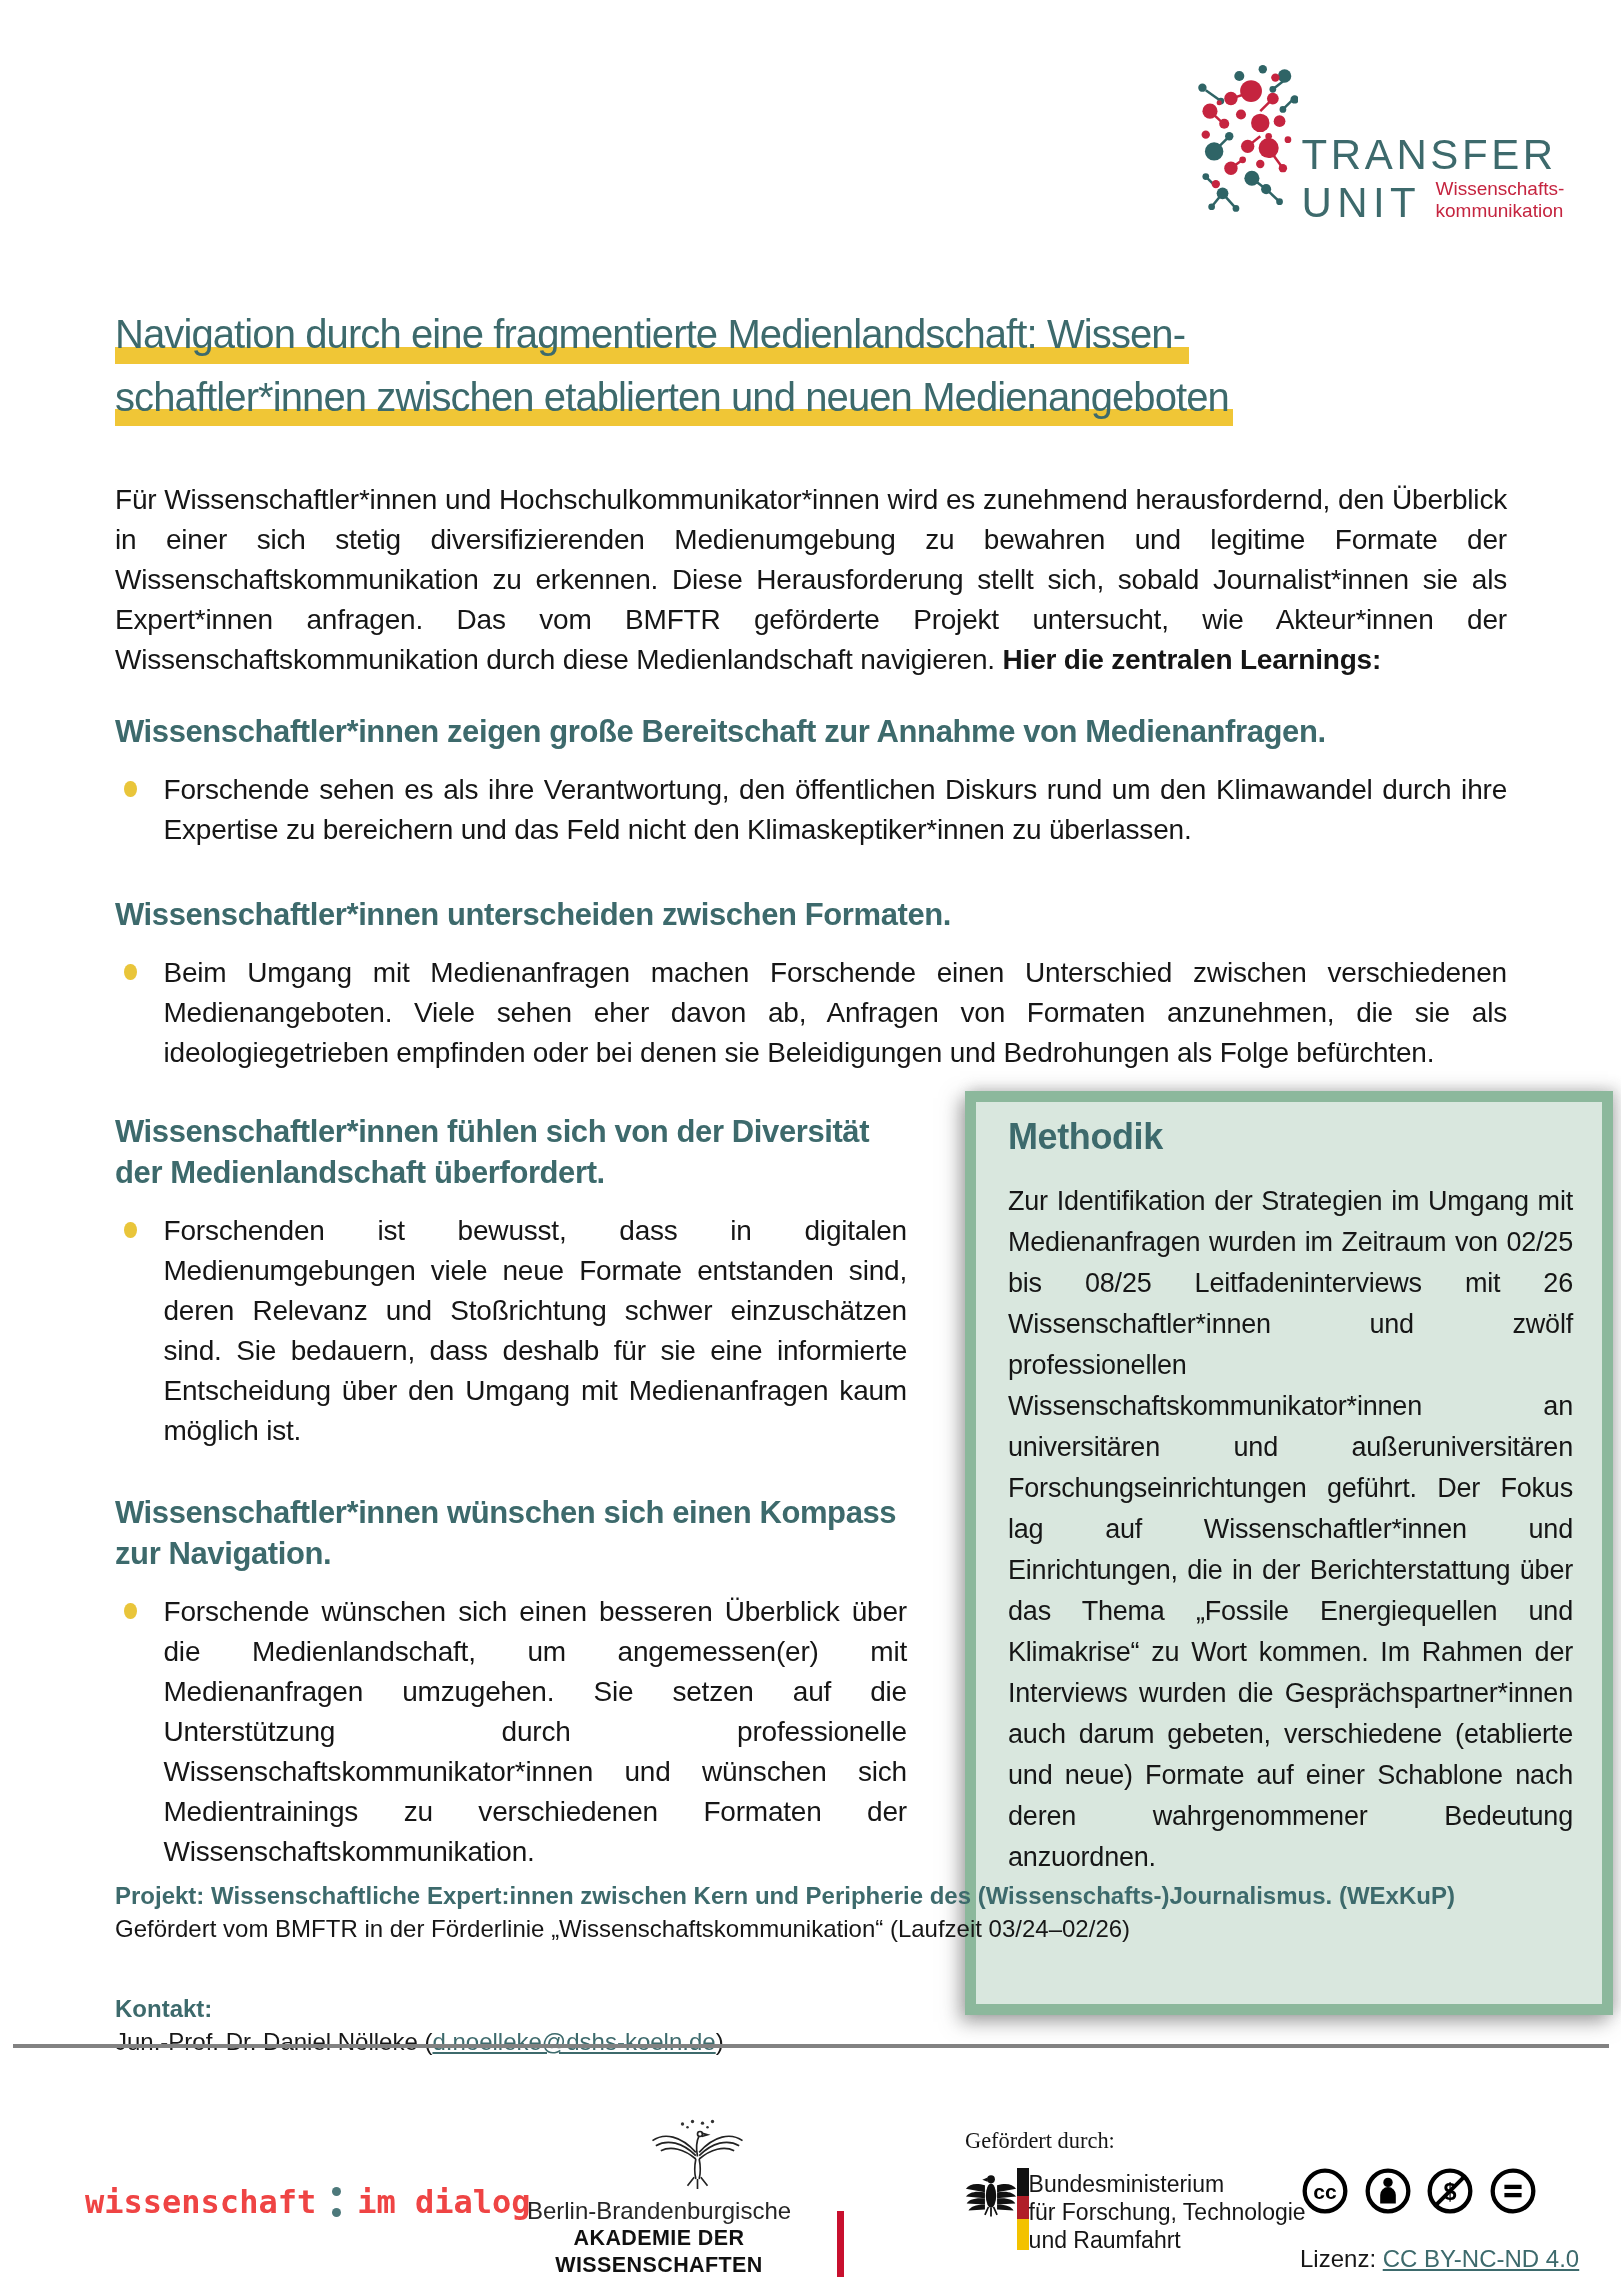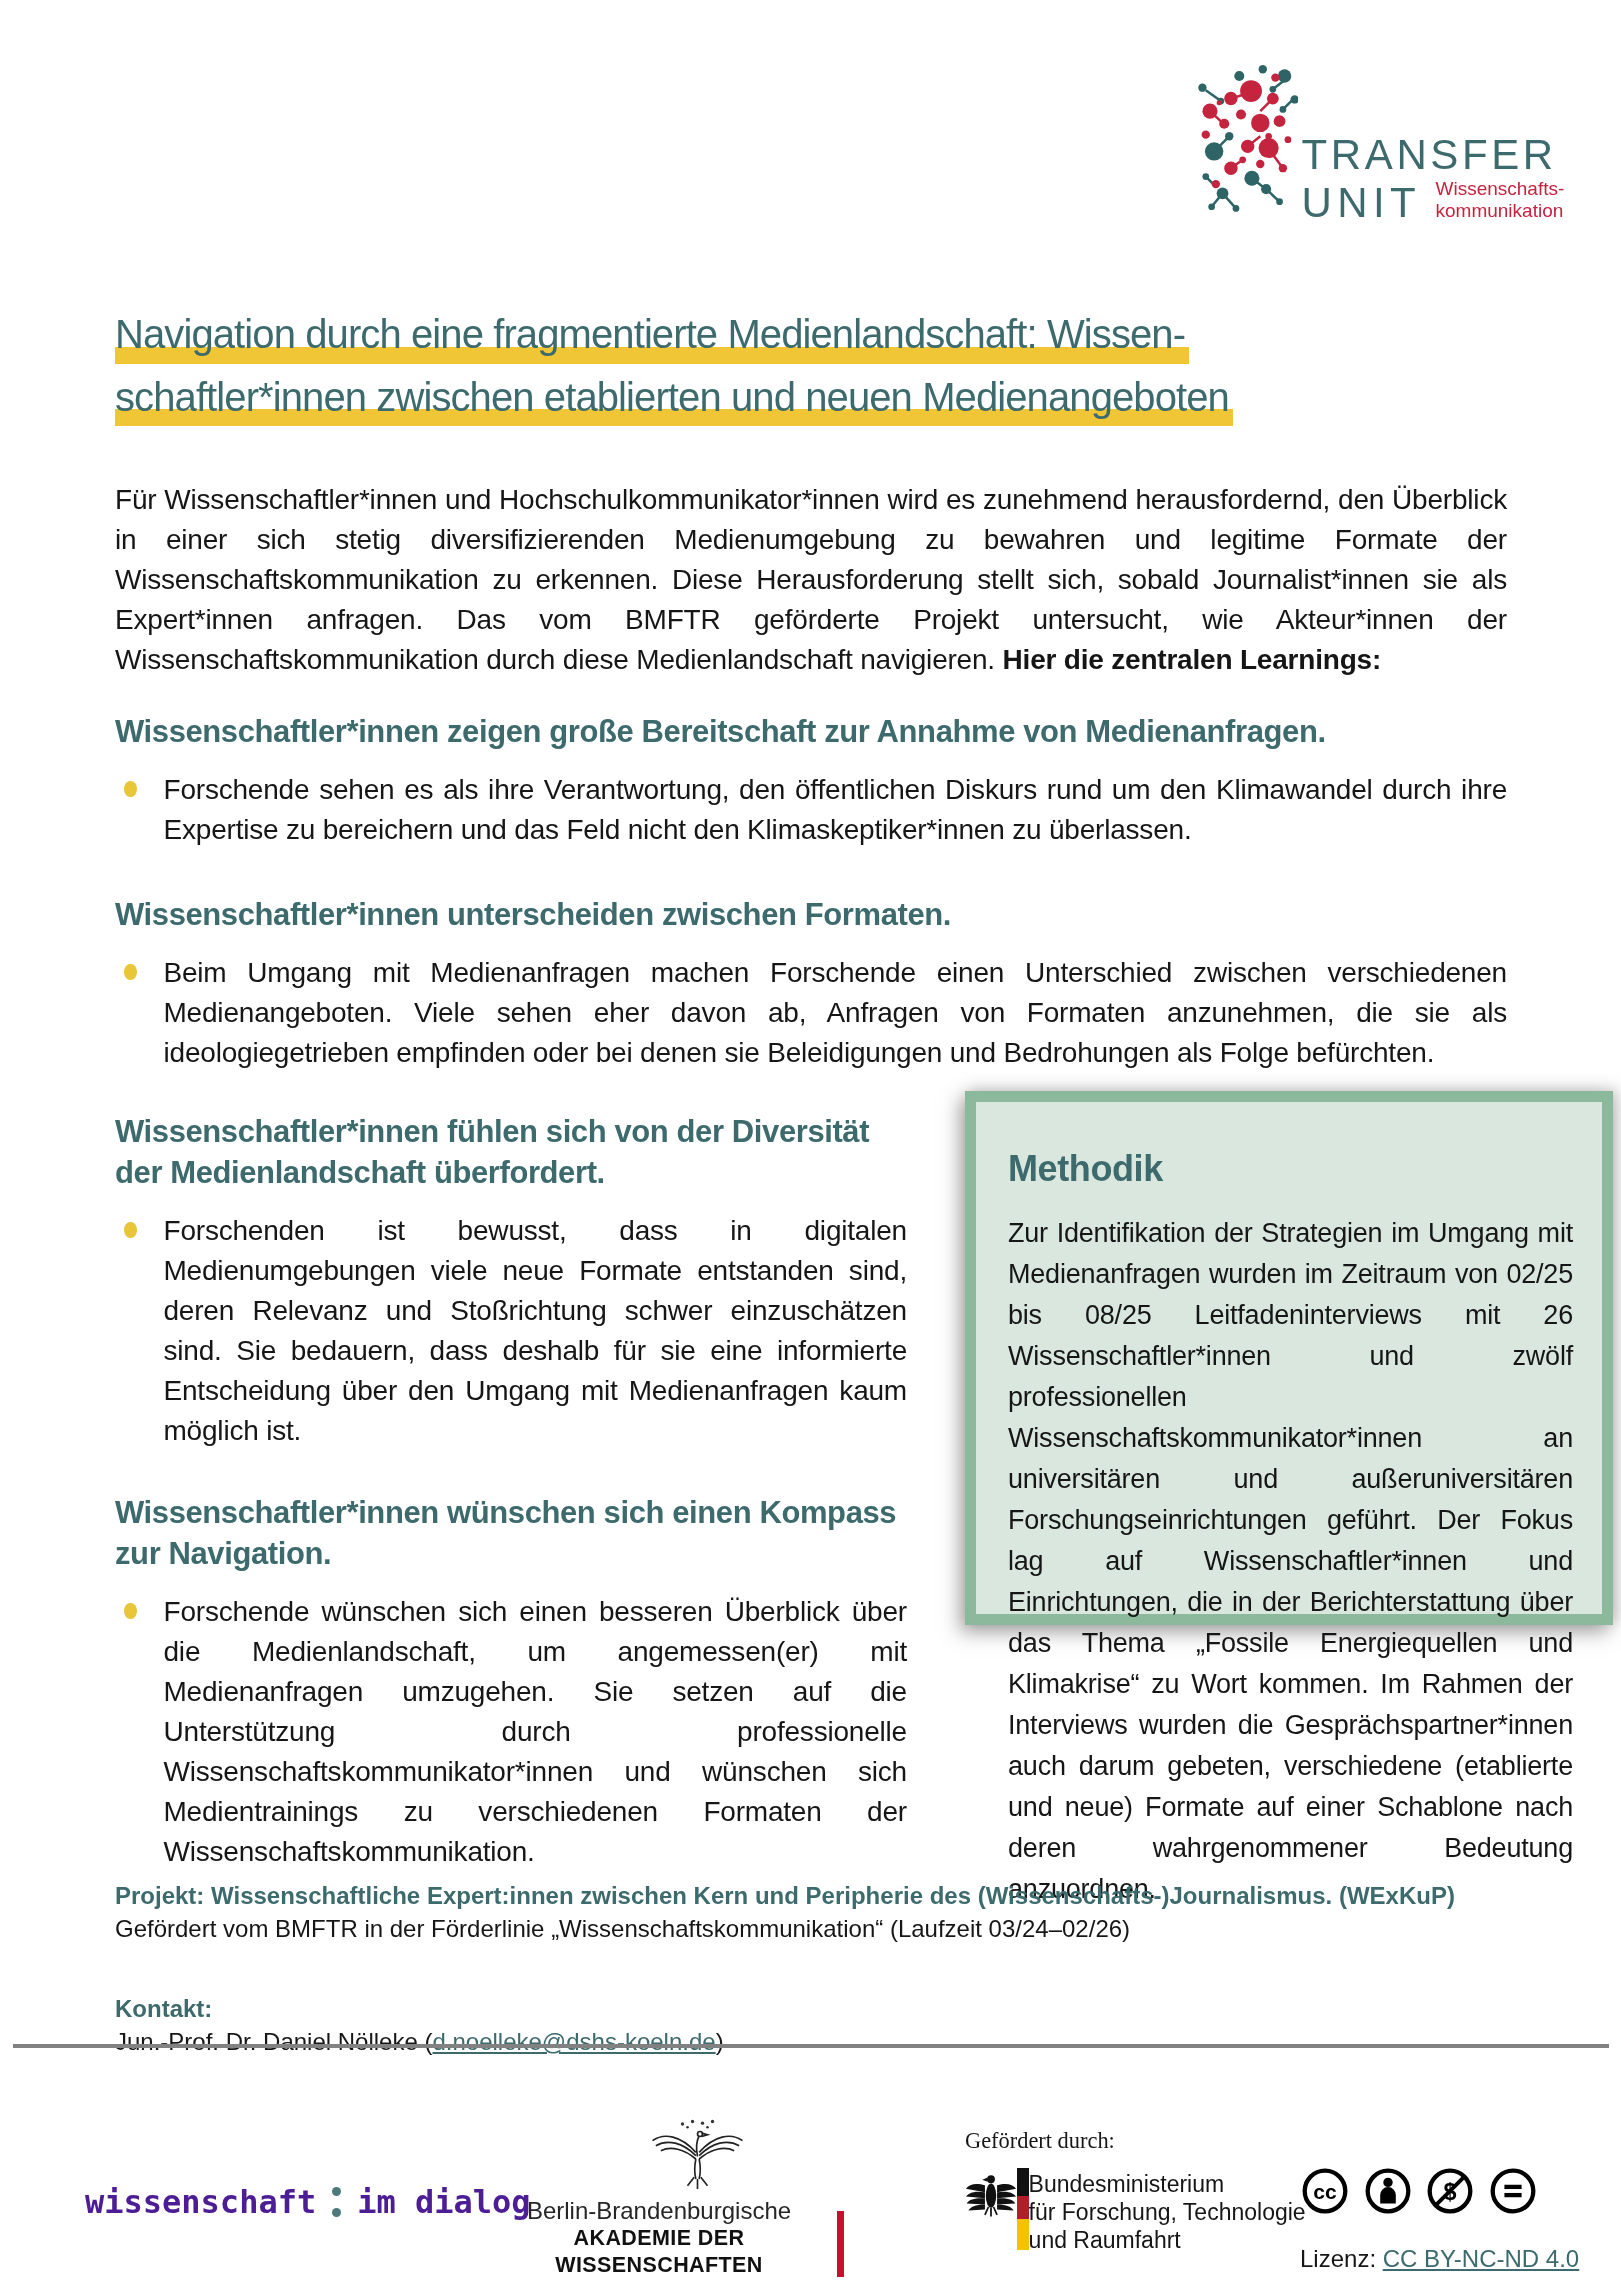--- a/index.html
+++ b/index.html
@@ -40,42 +40,42 @@
   .sec-h{font-size:31px;line-height:41px;font-weight:700;color:var(--teal);letter-spacing:-0.4px;margin-bottom:18px;}
   .bullet{display:flex;gap:27px;}
   .dot{flex:0 0 12.5px;width:12.5px;height:16px;border-radius:50%;background:#e9c53a;margin-top:10.7px;margin-left:9px;}
   .btext{flex:1;font-size:28px;line-height:40px;text-align:justify;letter-spacing:-0.2px;hyphens:auto;}
   #sec1{top:711px;}
   #sec2{top:894px;}
   .narrow-col{position:absolute;left:115px;top:1111px;width:792px;}
   .narrow-col .section-n{margin-bottom:41px;}
 
   
-  .methodik{position:absolute;left:965px;top:1091px;width:648px;height:534px;
+  .methodik{position:absolute;left:965px;top:1091px;width:648px;height:924px;
     background:var(--mint);border:11.6px solid var(--sage);
     box-shadow:-5.4px 7.2px 18px rgba(90,90,90,.55), 4.5px -2.7px 12.5px rgba(120,120,120,.30);
-    padding:41px 29px 18px 32px;}
+    padding:9px 29px 18px 32px;}
   .methodik h3{font-size:36px;line-height:43px;font-weight:700;color:var(--teal);letter-spacing:-0.4px;margin:3.6px 0 23px;}
   .methodik p{font-size:27px;line-height:41px;text-align:justify;letter-spacing:-0.2px;hyphens:auto;}
 
   
   .project{position:absolute;left:115px;top:1881px;width:1451px;}
   .proj-title{font-size:24px;line-height:30px;font-weight:700;color:var(--teal);}
   .proj-funding{font-size:24px;line-height:30px;margin-top:2.7px;}
   .contact-label{font-size:24px;line-height:30px;font-weight:700;color:var(--teal);margin-top:50px;}
   .contact-line{font-size:24px;line-height:30px;margin-top:3.6px;}
   a.tlink{color:var(--teal);text-decoration:underline;cursor:pointer;}
 
   .divider{position:absolute;left:12.5px;top:2044px;width:1596px;height:3.6px;background:#828282;}
 
   .note{position:absolute;left:115px;top:2071px;font-size:25px;line-height:32px;}
   .note em{font-style:italic;}
 
   
-  .wid{position:absolute;left:85px;top:2183px;display:flex;align-items:center;gap:16px;color:#4c1d95;
+  .wid{position:absolute;left:85px;top:2183px;display:flex;align-items:center;gap:16px;color:#ef4444;
     font-family:"DejaVu Sans Mono",monospace;font-weight:700;font-size:32px;}
   .wid-dots{display:flex;flex-direction:column;gap:11.6px;}
   .wid-dots i{width:9px;height:9px;border-radius:50%;background:#4d797b;}
 
   .bbaw{position:absolute;left:494px;top:2119px;width:330px;text-align:center;}
   .bbaw svg{display:block;margin:0 auto 1.8px;transform:translateX(38px);}
   .bbaw-l1{font-size:24px;line-height:29px;color:#262626;}
   .bbaw-l2{font-size:21.5px;line-height:27px;font-weight:700;letter-spacing:0.4px;color:#111;}
   .bbaw-bar{position:absolute;right:-19.7px;bottom:1.8px;width:6.3px;height:66px;background:#c8102e;}
 

